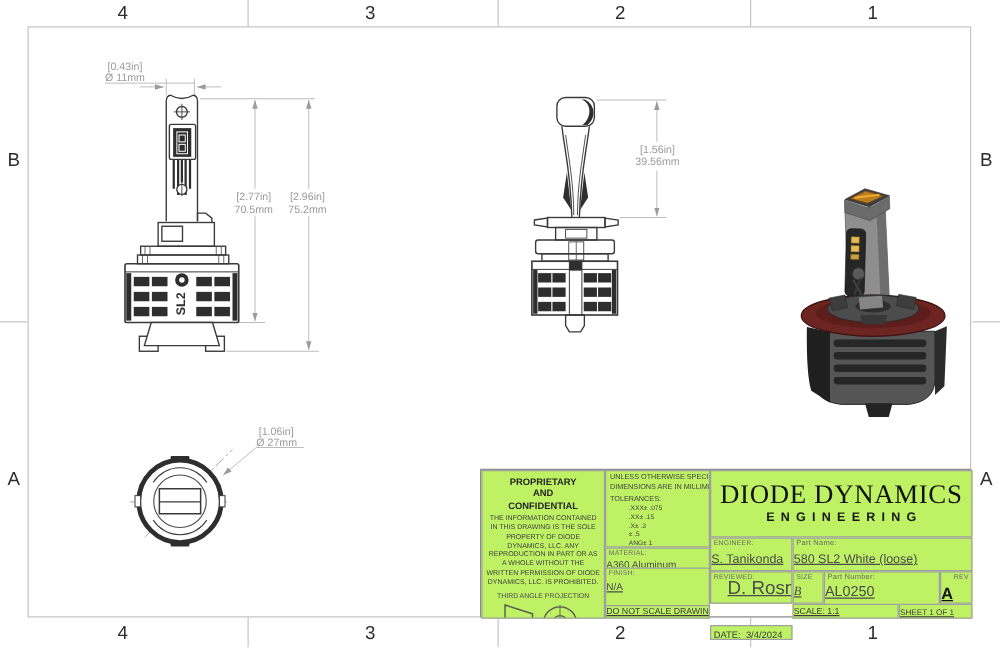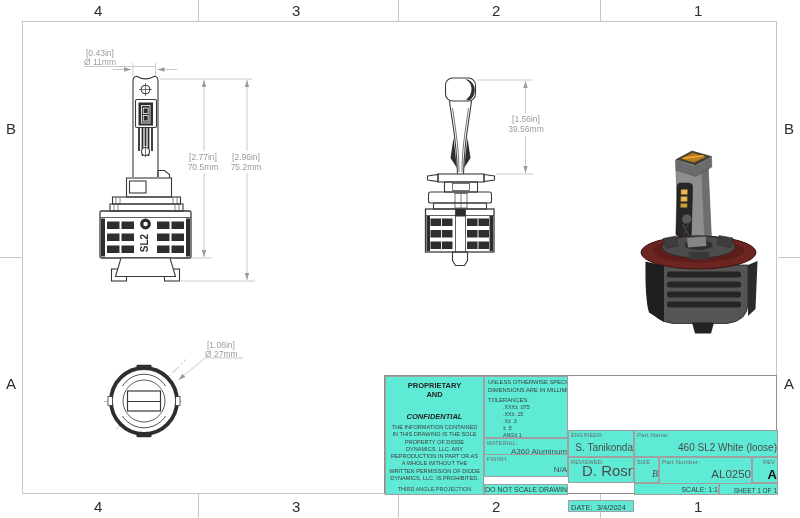--- a/index.html
+++ b/index.html
@@ -16,23 +16,23 @@
   .tick.vb{width:1px;height:24px;}
   .tick.h{width:22px;height:1px;}
   .zone-label{position:absolute;font-size:15px;color:#2e2e2e;letter-spacing:1px;}
   .drawing-layer{position:absolute;left:0;top:0;}
   .dimtxt{fill:#9b9b9b;font-family:"Liberation Sans",sans-serif;font-size:8.5px;}
   
   .title-block{
     position:absolute;left:384px;top:375px;width:393px;height:119px;
     box-sizing:border-box;border:1px solid #8f8f8f;background:#fff;color:#4c4c4c;
   }
-  .tb-cell{position:absolute;box-sizing:border-box;border:0.75px solid #a0a0a0;background:#5eead4;overflow:hidden;}
+  .tb-cell{position:absolute;box-sizing:border-box;border:0.75px solid #a0a0a0;background:#bef264;overflow:hidden;}
   .tb-label{position:absolute;left:2px;top:1px;font-size:5.5px;color:#6a6a6a;letter-spacing:.2px;white-space:nowrap;}
-  .tb-value{position:absolute;left:0;right:0;text-align:right;color:#4c4c4c;white-space:nowrap;}
+  .tb-value{position:absolute;left:0;right:0;text-align:left;color:#4c4c4c;white-space:nowrap;text-decoration:underline;}
   .prop-head{font-weight:bold;font-size:7.5px;color:#252525;text-align:center;line-height:1.25;margin-top:4px;}
   .prop-body{font-size:5.6px;color:#3f3f3f;text-align:center;line-height:1.3;margin:3px 3px 0 3px;}
   .proj-label{font-size:5.5px;color:#4a4a4a;text-align:center;margin-top:4px;}
   .proj-symbol{display:block;margin:1px auto 0 auto;}
   .specs-line{font-size:5.8px;color:#3f3f3f;line-height:1.35;margin-left:3px;white-space:nowrap;}
   .tol-line{font-size:5.3px;color:#3f3f3f;line-height:1.3;margin-left:18px;white-space:nowrap;}
   .logo-name{font-family:"Liberation Serif",serif;font-size:21.5px;color:#111;text-align:center;letter-spacing:.5px;margin-top:6px;white-space:nowrap;}
   .logo-div{font-size:10px;font-weight:bold;color:#151515;text-align:center;letter-spacing:5px;margin-top:1px;white-space:nowrap;text-indent:5px;}
 </style>
 </head>
@@ -286,21 +286,21 @@
       <ellipse cx="698.5" cy="245" rx="14" ry="5" fill="#2e2e2e"></ellipse>
       <polygon points="687,238 705.5,236.5 706.5,246 688,247.5" fill="#858585"></polygon>
     </g>
   </svg>
 
   <div class="title-block">
 
     <div class="tb-cell" style="left:0;top:0;width:99px;height:119px;">
       <div class="prop-head">PROPRIETARY</div>
       <div class="prop-head" style="margin-top:0;">AND</div>
-      <div class="prop-head" style="margin-top:12px;font-style:italic;">CONFIDENTIAL</div>
+      <div class="prop-head" style="margin-top:0;">CONFIDENTIAL</div>
       <div class="prop-body">THE INFORMATION CONTAINED IN THIS DRAWING IS THE SOLE PROPERTY OF DIODE DYNAMICS, LLC.  ANY REPRODUCTION IN PART OR AS A WHOLE WITHOUT THE WRITTEN PERMISSION OF DIODE DYNAMICS, LLC. IS PROHIBITED.</div>
       <div class="proj-label">THIRD ANGLE PROJECTION</div>
       <svg class="proj-symbol" width="70" height="36" viewBox="0 0 70 36">
         <g stroke="#555555" stroke-width="1.1" fill="none">
           <polygon points="4,3 26,10 26,26 4,33"></polygon>
           <circle cx="48" cy="18" r="13.5"></circle>
           <circle cx="48" cy="18" r="6.5"></circle>
           <line x1="31" y1="18" x2="65" y2="18" stroke-width="0.7"></line>
           <line x1="48" y1="3" x2="48" y2="33" stroke-width="0.7"></line>
         </g>
@@ -314,36 +314,40 @@
       <div class="tol-line">.XXX± .075</div>
       <div class="tol-line">.XX± .15</div>
       <div class="tol-line">.X± .3</div>
       <div class="tol-line">± .5</div>
       <div class="tol-line">ANG± 1</div>
     </div>
     <div class="tb-cell" style="left:99px;top:62px;width:84px;height:21px;">
       <div class="tb-label">MATERIAL:</div>
       <div class="tb-value" style="top:8px;font-size:8px;">A360 Aluminum</div>
     </div>
-    <div class="tb-cell" style="left:99px;top:78px;width:84px;height:23px;">
+    <div class="tb-cell" style="left:99px;top:78px;width:84px;height:39px;">
       <div class="tb-label">FINISH:</div>
       <div class="tb-value" style="top:10px;font-size:8px;">N/A</div>
     </div>
     <div class="tb-cell" style="left:99px;top:108px;width:84px;height:11px;">
       <div class="tb-value" style="top:1px;font-size:7px;color:#3c3c3c;">DO NOT SCALE DRAWING</div>
     </div>
 
+    <div class="tb-cell" style="left:183px;top:0;width:210px;height:54px;">
+      <div class="logo-name">DIODE DYNAMICS</div>
+      <div class="logo-div">ENGINEERING</div>
+    </div>
 
     <div class="tb-cell" style="left:183px;top:54px;width:66px;height:27px;">
       <div class="tb-label">ENGINEER:</div>
       <div class="tb-value" style="top:11px;font-size:10px;">S. Tanikonda</div>
     </div>
     <div class="tb-cell" style="left:249px;top:54px;width:144px;height:27px;">
       <div class="tb-label" style="font-size:6px;">Part Name:</div>
-      <div class="tb-value" style="top:11px;font-size:10px;">460 SL2 White (loose)</div>
+      <div class="tb-value" style="top:11px;font-size:10px;">580 SL2 White (loose)</div>
     </div>
 
     <div class="tb-cell" style="left:183px;top:81px;width:66px;height:26px;">
       <div class="tb-label">REVIEWED:</div>
       <div class="tb-value" style="top:4px;font-size:15px;padding-left:13px;">D. Rosner</div>
     </div>
     <div class="tb-cell" style="left:249px;top:81px;width:25px;height:26px;">
       <div class="tb-label">SIZE</div>
       <div class="tb-value" style="top:10px;font-size:10px;font-style:italic;font-family:'Liberation Serif',serif;">B</div>
     </div>

